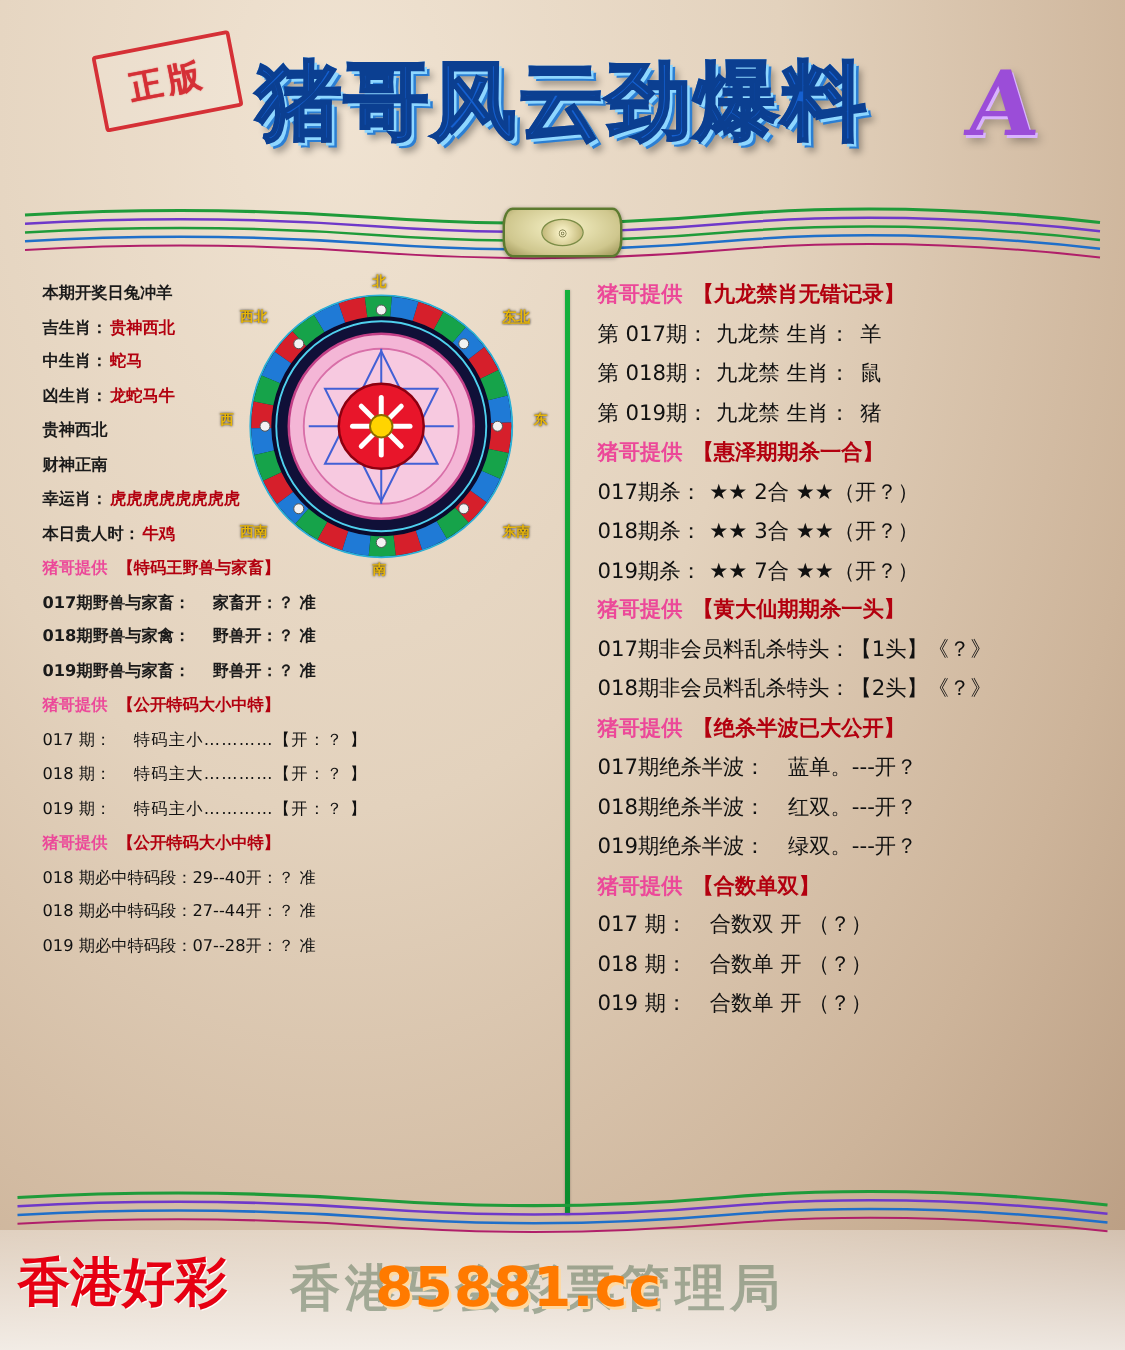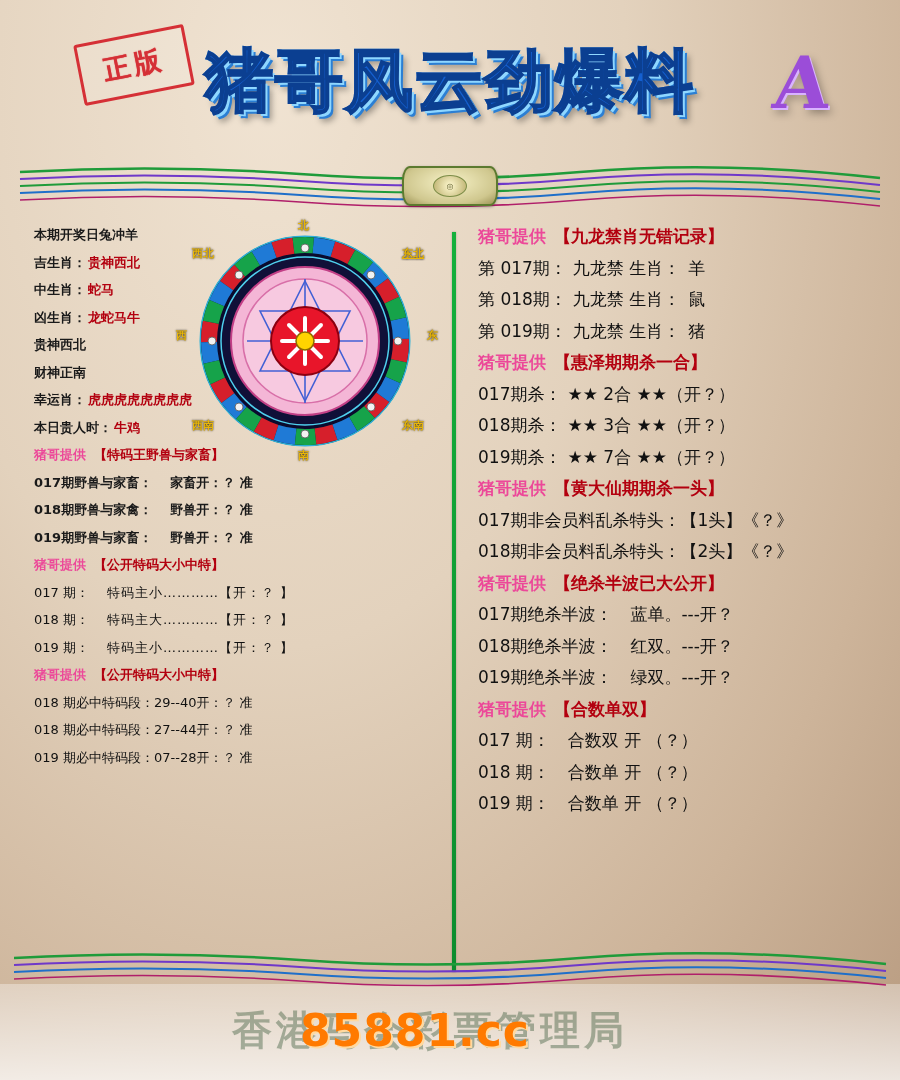--- a/index.html
+++ b/index.html
@@ -416,14 +416,15 @@
 
 <div class="footer">
   <div class="footer-bg"></div>
   <svg class="waves" width="900" height="40">
     <path d="M14 10 Q 160 2 300 12 T 580 10 T 886 16" stroke="#1f9b3a" stroke-width="2.5" fill="none"></path>
     <path d="M14 17 Q 160 9 300 19 T 580 17 T 886 23" stroke="#6f38c9" stroke-width="2" fill="none"></path>
     <path d="M14 24 Q 160 16 300 26 T 580 24 T 886 30" stroke="#1f6fc9" stroke-width="2" fill="none"></path>
     <path d="M14 31 Q 160 23 300 33 T 580 31 T 886 37" stroke="#b01f6a" stroke-width="1.6" fill="none"></path>
   </svg>
   <div class="f-ghost">香港马会彩票管理局</div>
+  <div class="f-red">香港好彩</div>
   <div class="f-num">85881.cc</div>
 </div>
 
 </body></html>

